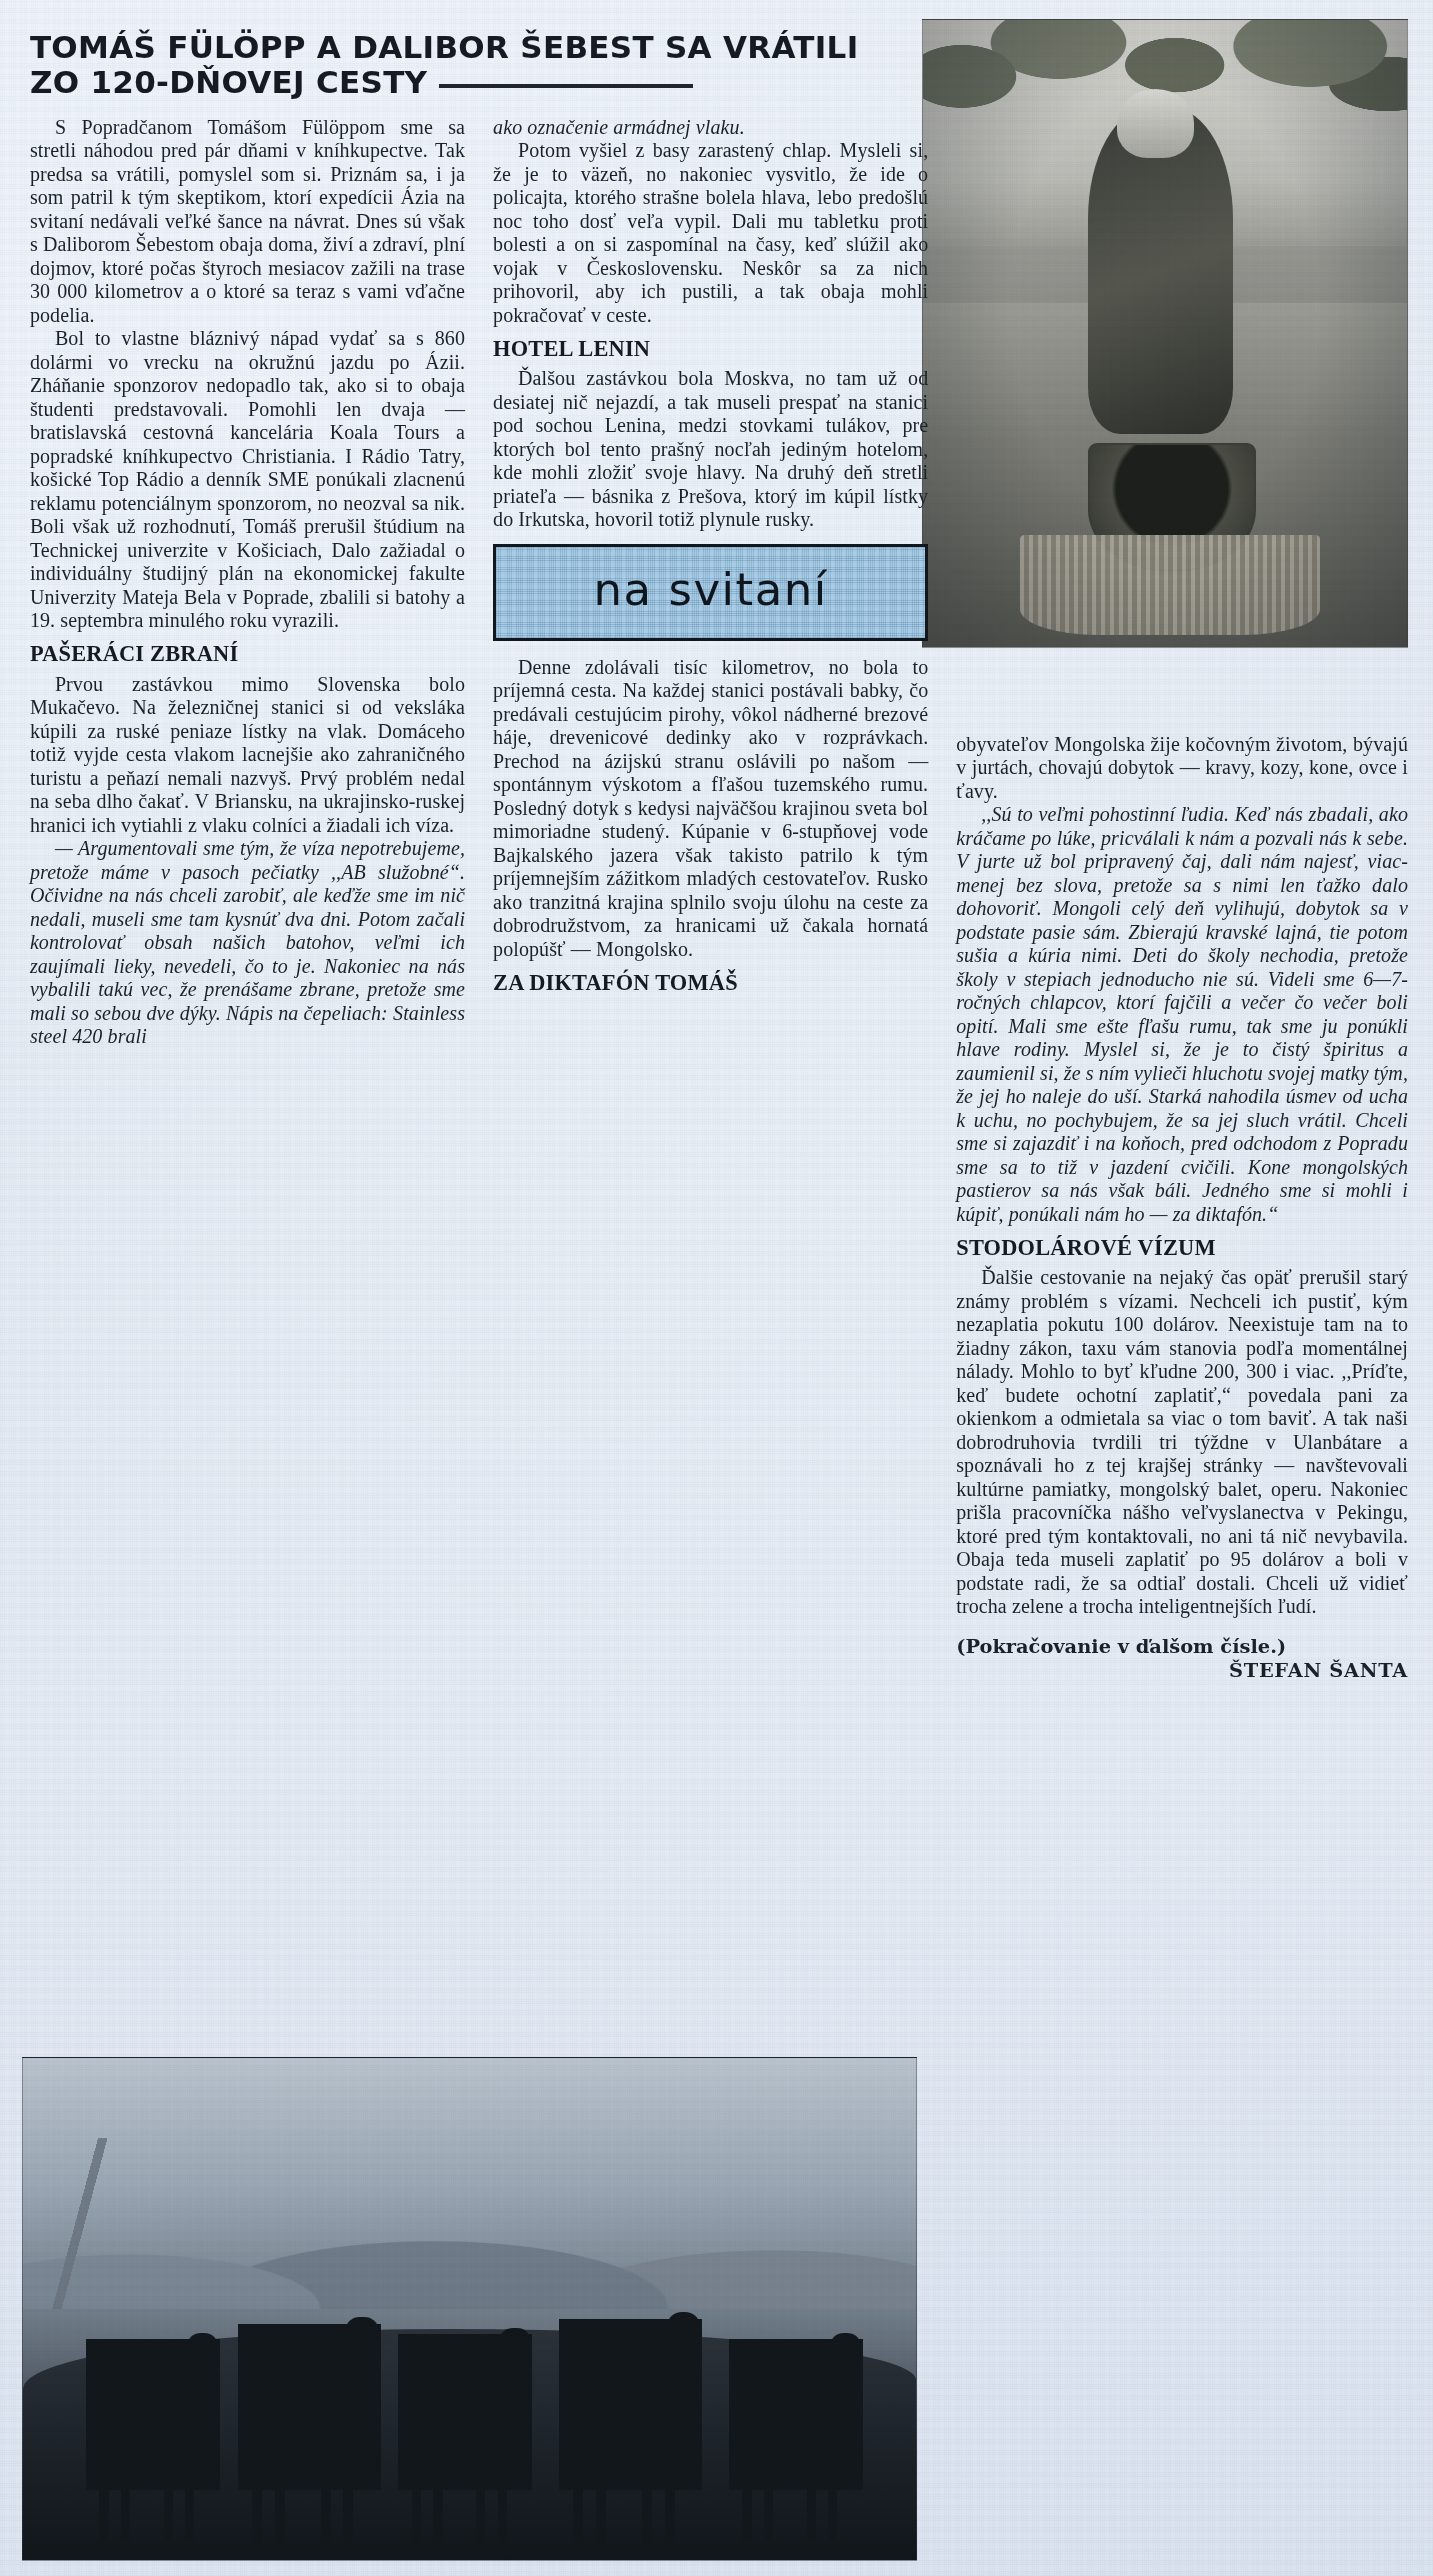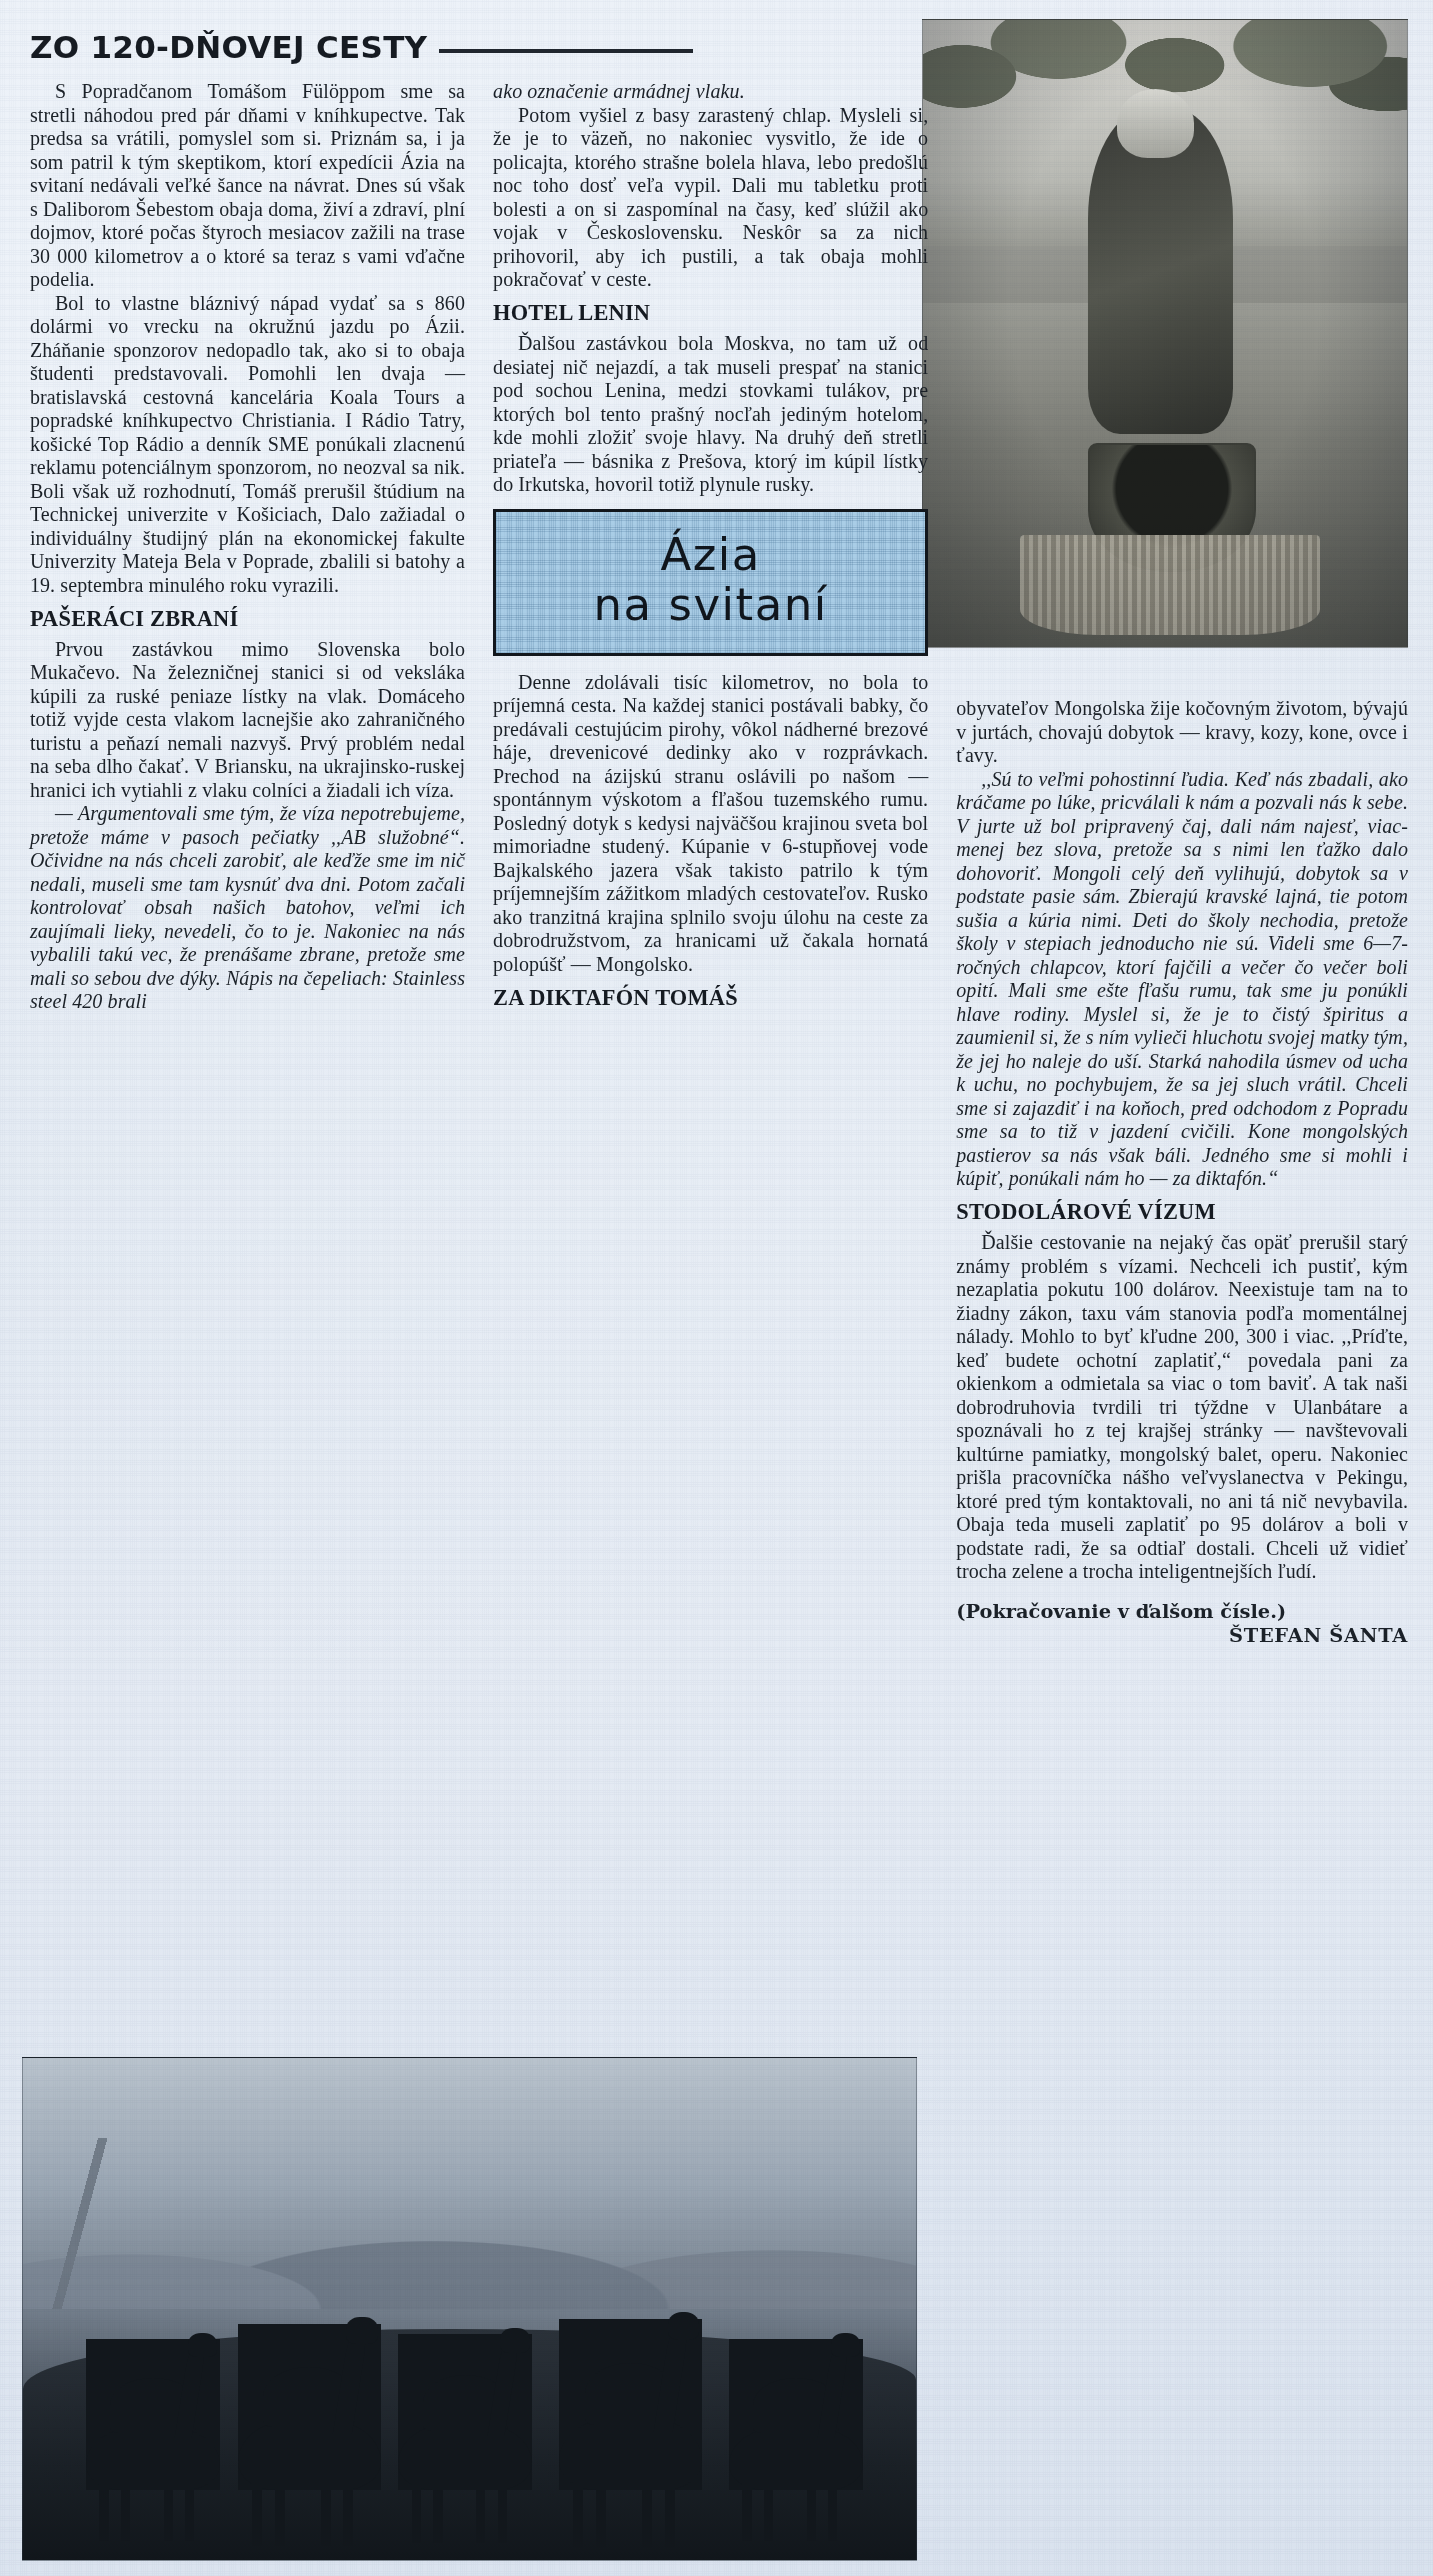--- a/index.html
+++ b/index.html
@@ -272,20 +272,21 @@
         <div class="neck"></div>
         <div class="head"></div>
       <div class="l1"></div>
         <div class="l2"></div>
         <div class="l3"></div>
         <div class="l4"></div>
     </div>
   </div>
 
   <h1 class="headline">
+    <span>TOMÁŠ  FÜLÖPP A DALIBOR   ŠEBEST SA VRÁTILI</span>
     <span class="l2">
       <span>ZO 120-DŇOVEJ CESTY</span><span class="rule"></span>
     </span>
   </h1>
 
   <div class="cols">
 
     <div class="col c1">
       <p class="indent">S Popradčanom Tomášom Fülöppom sme sa stretli náhodou pred pár dňami v kníhkupectve. Tak predsa sa vrátili, pomyslel som si. Priznám sa, i ja som patril k tým skeptikom, ktorí expedícii Ázia na svitaní nedávali veľké šance na návrat. Dnes sú však s Daliborom Šebestom obaja doma, živí a zdraví, plní dojmov, ktoré počas štyroch mesiacov zažili na trase 30 000 kilometrov a o ktoré sa teraz s vami vďačne podelia.</p>
       <p class="indent">Bol to vlastne bláznivý nápad vydať sa s 860 dolármi vo vrecku na okružnú jazdu po Ázii. Zháňanie sponzorov nedopadlo tak, ako si to obaja študenti predstavovali. Pomohli len dvaja — bratislavská cestovná kancelária Koala Tours a popradské kníhkupectvo Christiania. I Rádio Tatry, košické Top Rádio a denník SME ponúkali zlacnenú reklamu potenciálnym sponzorom, no neozval sa nik. Boli však už rozhodnutí, Tomáš prerušil štúdium na Technickej univerzite v Košiciach, Dalo zažiadal o individuálny študijný plán na ekonomickej fakulte Univerzity Mateja Bela v Poprade, zbalili si batohy a 19. septembra minulého roku vyrazili.</p>
@@ -294,21 +295,20 @@
       <p class="indent it">— Argumentovali sme tým, že víza nepotrebujeme, pretože máme v pasoch pečiatky ,,AB služobné“. Očividne na nás chceli zarobiť, ale keďže sme im nič nedali, museli sme tam kysnúť dva dni. Potom začali kontrolovať obsah našich batohov, veľmi ich zaujímali lieky, nevedeli, čo to je. Nakoniec na nás vybalili takú vec, že prenášame zbrane, pretože sme mali so sebou dve dýky. Nápis na čepeliach: Stainless steel 420 brali</p>
     </div>
 
     <div class="col c2">
       <p class="it">ako označenie armádnej vlaku.</p>
       <p class="indent">Potom vyšiel z basy zarastený chlap. Mysleli si, že je to väzeň, no nakoniec vysvitlo, že ide o policajta, ktorého strašne bolela hlava, lebo predošlú noc toho dosť veľa vypil. Dali mu tabletku proti bolesti a on si zaspomínal na časy, keď slúžil ako  vojak v Československu. Neskôr  sa za nich prihovoril, aby ich pustili, a tak obaja mohli pokračovať v ceste.</p>
       <h2 class="sect">HOTEL LENIN</h2>
       <p class="indent">Ďalšou zastávkou bola Moskva, no tam už od desiatej nič nejazdí, a tak museli prespať na stanici pod sochou Lenina, medzi stovkami tulákov,  pre ktorých bol tento prašný nocľah jediným hotelom, kde mohli zložiť svoje hlavy. Na druhý deň stretli priateľa  — básnika z Prešova, ktorý im kúpil lístky do Irkutska, hovoril totiž plynule rusky.</p>
 
       <div class="promo">
-        <div class="line1">Ázia</div>
         <div class="line2">na svitaní</div>
       </div>
 
       <p class="indent">Denne zdolávali tisíc kilometrov, no bola to príjemná cesta. Na každej stanici postávali babky, čo predávali cestujúcim pirohy, vôkol nádherné brezové háje, drevenicové dedinky ako v rozprávkach. Prechod na ázijskú stranu oslávili po našom — spontánnym výskotom a fľašou tuzemského rumu. Posledný dotyk s kedysi najväčšou krajinou sveta bol mimoriadne studený. Kúpanie v 6-stupňovej vode Bajkalského jazera však takisto patrilo k tým príjemnejším zážitkom mladých cestovateľov. Rusko ako tranzitná krajina splnilo svoju úlohu na ceste za dobrodružstvom, za hranicami už čakala hornatá polopúšť — Mongolsko.</p>
       <h2 class="sect">ZA DIKTAFÓN TOMÁŠ</h2>
     </div>
 
     <div class="col c3" style="margin-top:617px;">
       <p>obyvateľov Mongolska žije kočovným životom, bývajú v jurtách, chovajú dobytok — kravy, kozy, kone, ovce i ťavy.</p>
       <p class="indent it">,,Sú to veľmi pohostinní ľudia. Keď nás zbadali, ako kráčame po lúke, pricválali k nám a pozvali nás k sebe. V jurte už bol pripravený čaj, dali nám najesť, viac-menej bez slova, pretože sa s nimi len ťažko dalo dohovoriť. Mongoli celý deň vylihujú, dobytok sa v podstate  pasie sám. Zbierajú kravské lajná, tie potom sušia a kúria nimi. Deti do školy nechodia, pretože školy v stepiach jednoducho nie sú. Videli sme 6—7-ročných chlapcov, ktorí fajčili a večer čo večer boli opití. Mali sme ešte fľašu rumu, tak sme ju ponúkli hlave rodiny. Myslel si, že je to čistý špiritus a zaumienil si, že s ním vylieči hluchotu svojej matky tým, že jej ho naleje do uší. Starká nahodila úsmev od ucha k uchu, no pochybujem, že sa jej sluch vrátil. Chceli sme si zajazdiť i na koňoch, pred odchodom z Popradu sme sa to tiž v jazdení cvičili. Kone mongolských pastierov sa nás však báli. Jedného sme si mohli i kúpiť, ponúkali nám ho — za diktafón.“</p>

